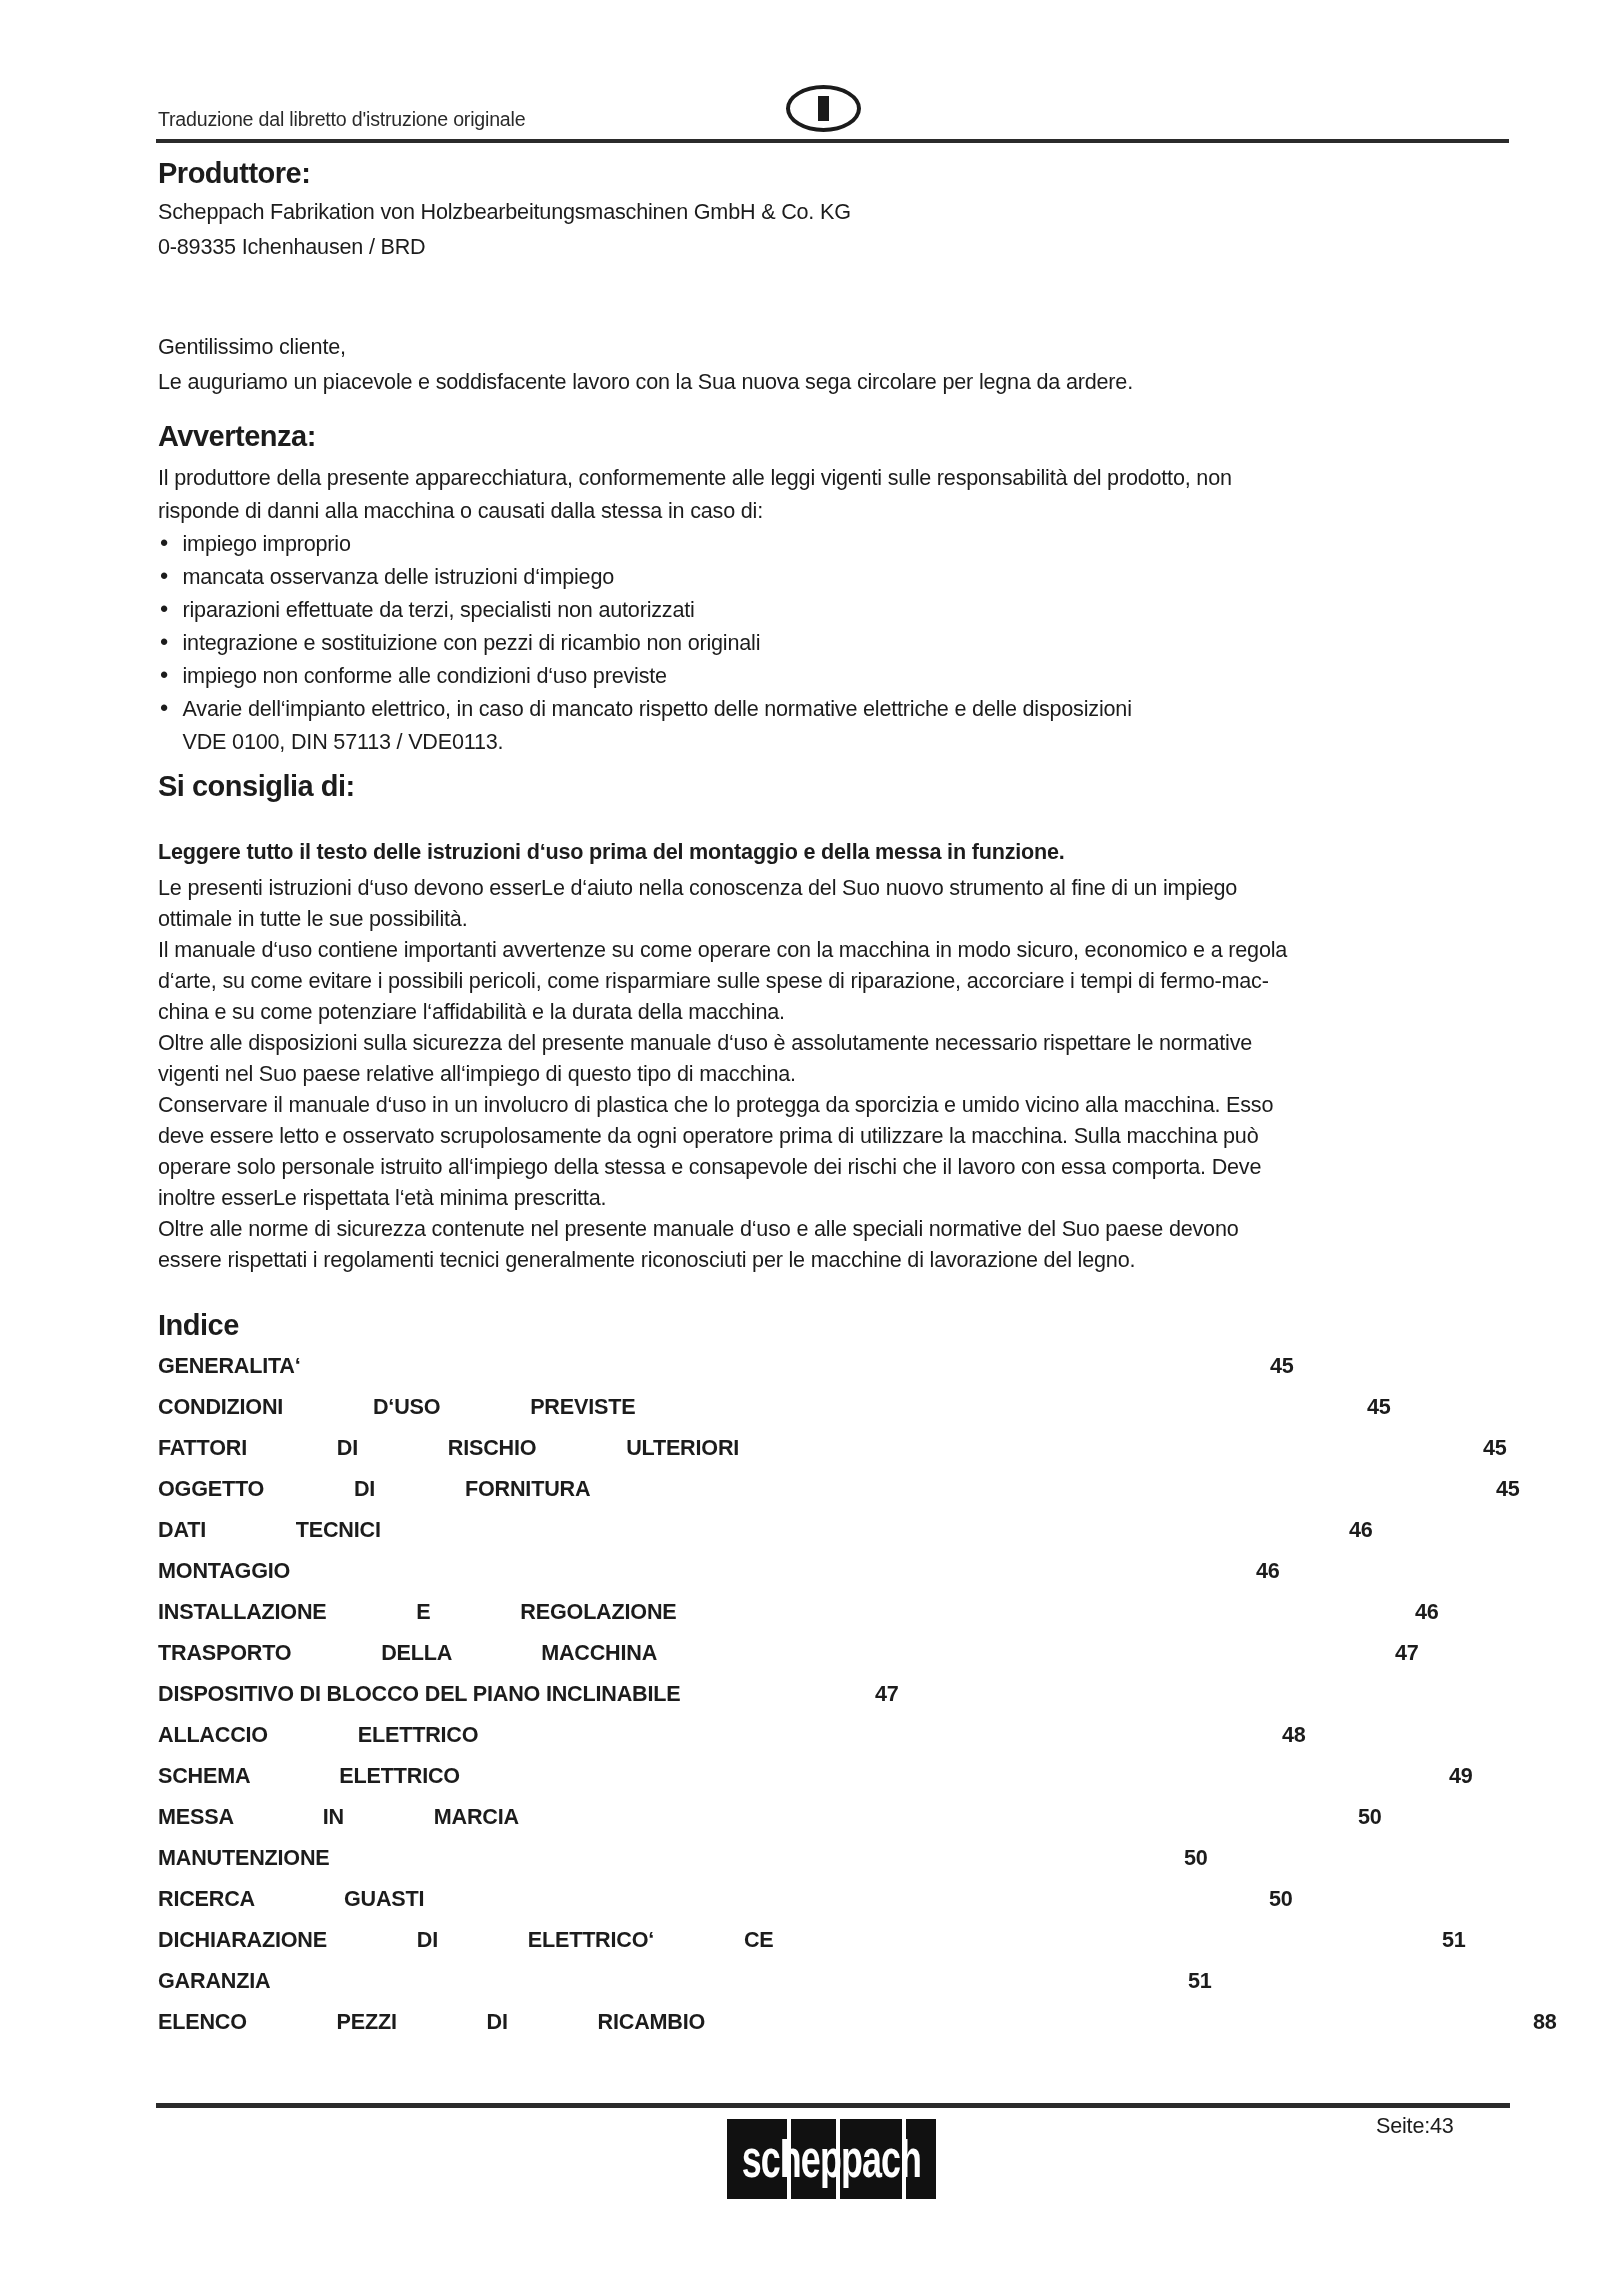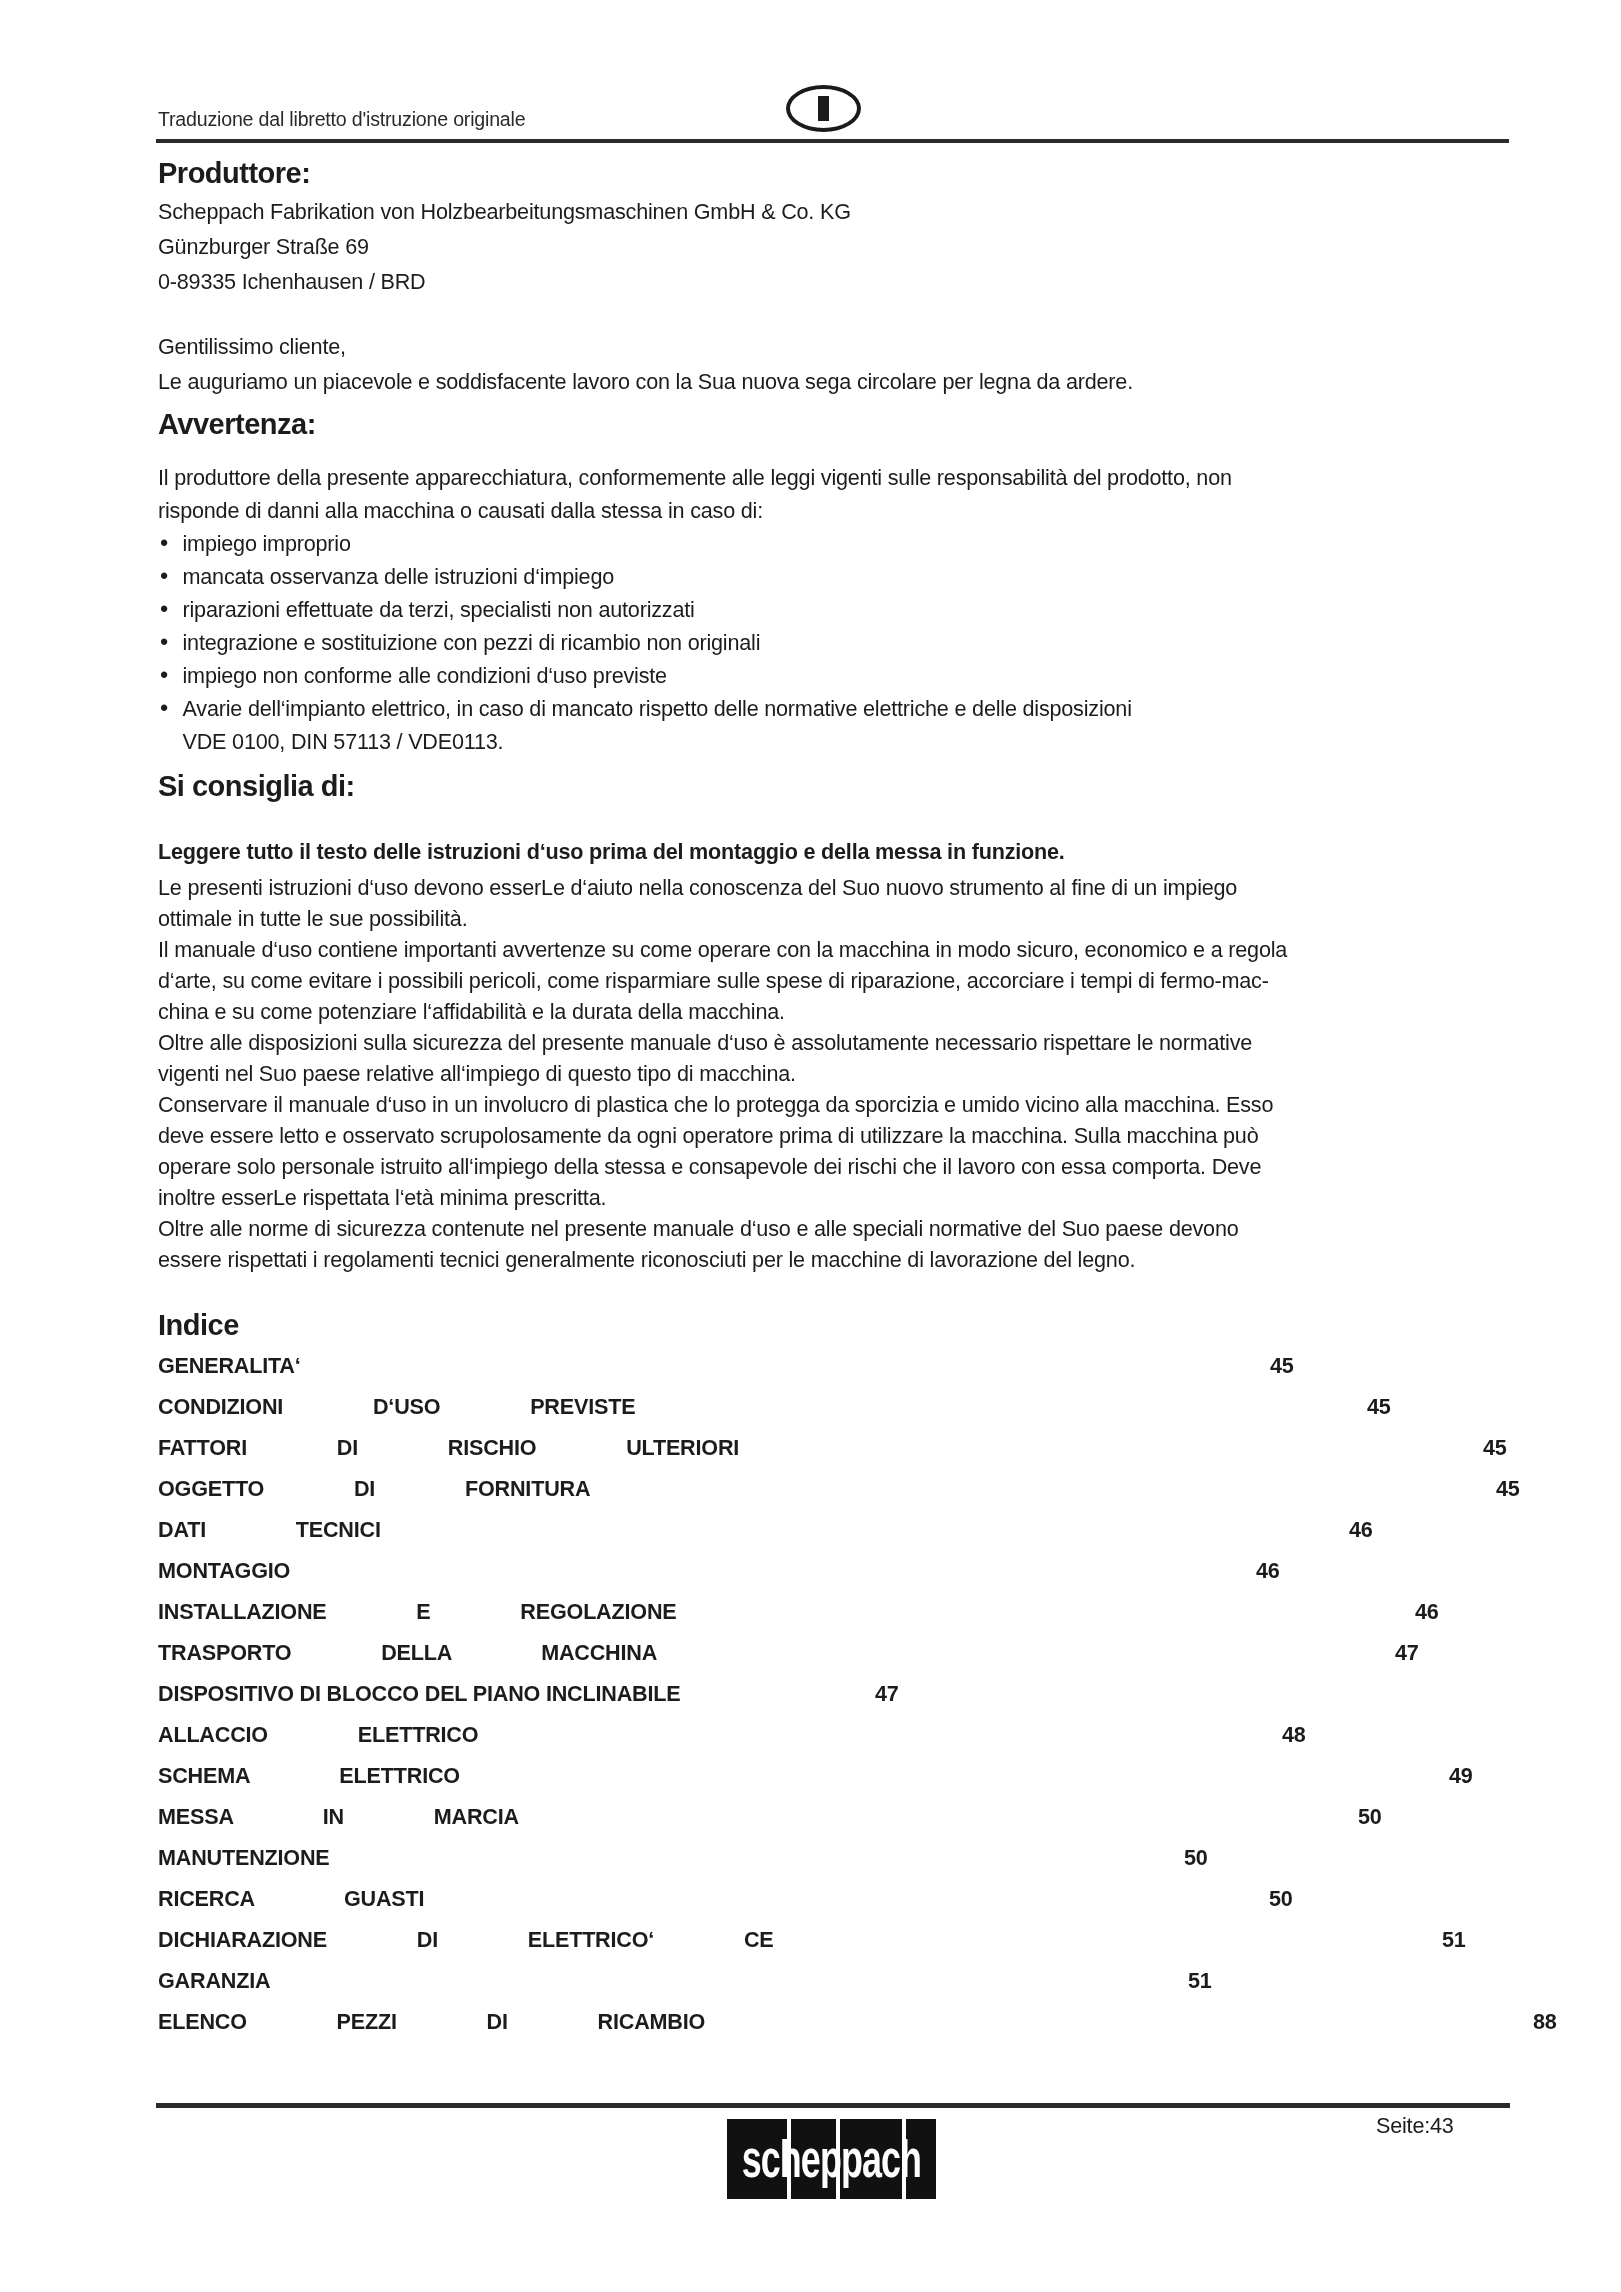--- a/index.html
+++ b/index.html
@@ -24,21 +24,21 @@
     border:4.9px solid #1b1b1b; border-radius:50%;
   }
   .lang-badge .bar {
     position:absolute; left:50%; top:6.9px; width:11.8px; height:25.5px;
     margin-left:-5.9px; background:#1b1b1b;
   }
 
   
   .h { font-size:29px; font-weight:bold; letter-spacing:-0.5px; white-space:nowrap; }
   .produttore-h { left:158px; top:157px; }
-  .avvertenza-h { left:158px; top:408px; }
+  .avvertenza-h { left:158px; top:420px; }
   .si-h        { left:158px; top:770px; }
   .indice-h    { left:158px; top:1309px; }
 
   
   .txt { font-size:21.6px; white-space:nowrap; }
   .txt .line { white-space:nowrap; }
   .address  { left:158px; top:194px;  line-height:35px; }
   .saluto   { left:158px; top:329px;  line-height:35px; }
   .avv-intro{ left:158px; top:461px;  line-height:33px; }
   .bullets  { left:158px; top:527px;  line-height:33px; }
@@ -102,21 +102,20 @@
   <div class="abs header-note">Traduzione dal libretto d'istruzione originale</div>
   <div class="abs lang-badge">
     <span class="bar"></span>
   </div>
   <div class="abs header-rule"></div>
 
   <div class="abs h produttore-h">Produttore:</div>
   <div class="abs txt address">
 
   <div class="line">Scheppach Fabrikation von Holzbearbeitungsmaschinen GmbH &amp; Co. KG</div>
-      <div class="line">Günzburger Straße 69</div>
       <div class="line">0-89335 Ichenhausen / BRD</div>
     </div>
 
   <div class="abs txt saluto">
 
   <div class="line">Gentilissimo cliente,</div>
       <div class="line">Le auguriamo un piacevole e soddisfacente lavoro con la Sua nuova sega circolare per legna da ardere.</div>
     </div>
 
   <div class="abs h avvertenza-h">Avvertenza:</div>

